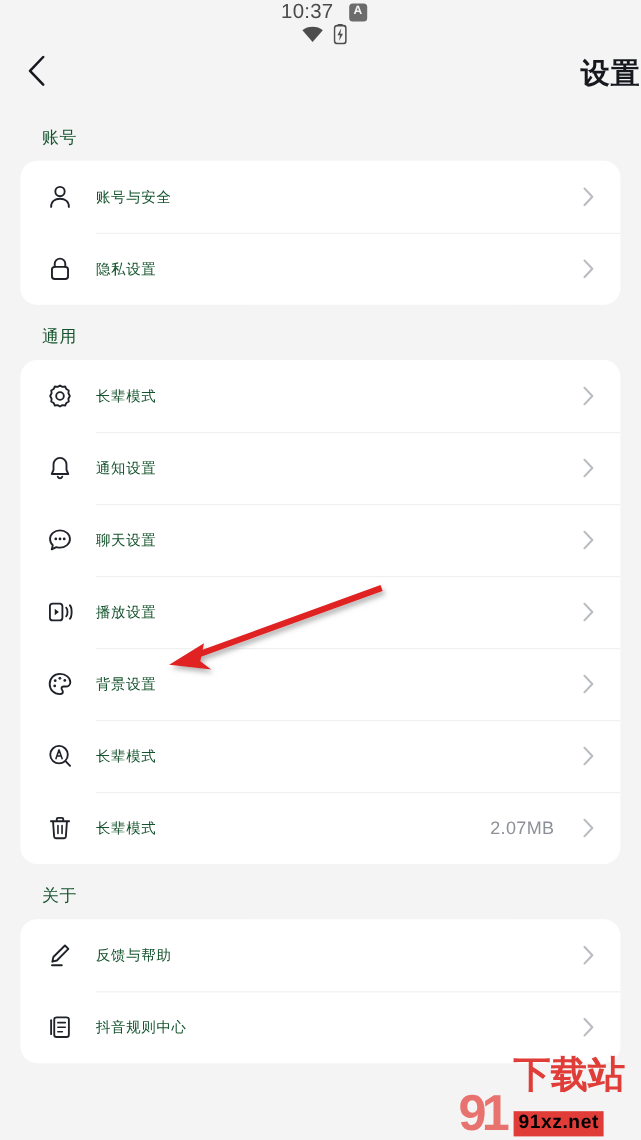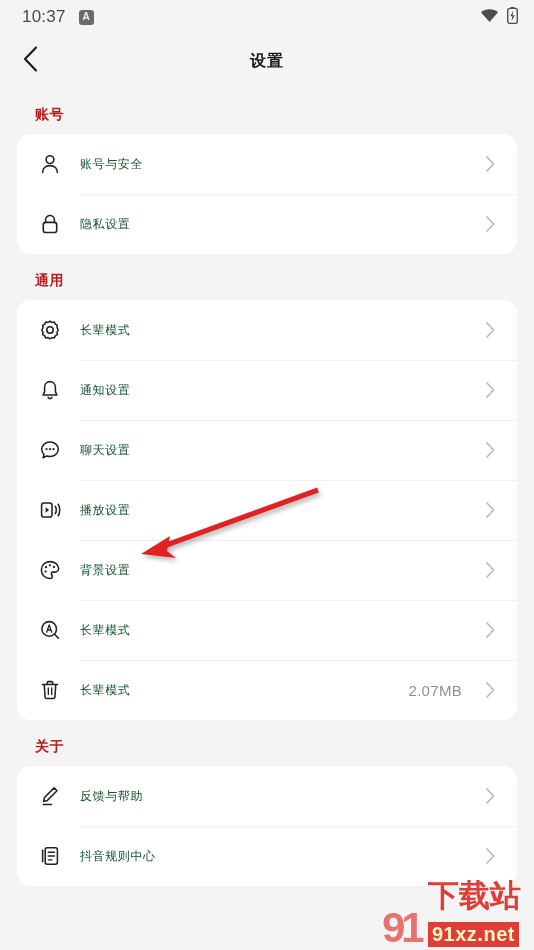--- a/index.html
+++ b/index.html
@@ -17,20 +17,21 @@
   }
 
   
   .status-bar {
     height: 34px;
     display: flex;
     align-items: center;
     justify-content: space-between;
     padding: 0 16px 0 22px;
     box-sizing: border-box;
+    flex-direction: column;
   }
   .status-left {
     display: flex;
     align-items: center;
     gap: 13px;
   }
   .status-time {
     font-size: 17px;
     font-weight: 500;
     color: #4a4a4a;
@@ -69,37 +70,36 @@
     transform: translateY(-50%);
     width: 40px;
     height: 40px;
     display: flex;
     align-items: center;
     justify-content: center;
     cursor: pointer;
   }
   .header-title {
     width: 100%;
-    text-align: center;
-    font-size: 16px;
+    text-align: right;
+    font-size: 24px;
     font-weight: 600;
     color: #16181d;
     letter-spacing: 1px;
   }
 
   
   .scroll-area {
     padding-bottom: 10px;
   }
   .section-label {
     font-size: 14px;
-    color: #b91c1c;
+    color: #14532d;
     padding: 18px 0 10px 35px;
     letter-spacing: 0.5px;
-    font-weight: bold;
   }
   .card {
     margin: 0 17px;
     background: #ffffff;
     border-radius: 14px;
     overflow: hidden;
   }
   .row {
     height: 60px;
     display: flex;
@@ -191,22 +191,22 @@
     font-weight: 700;
     color: #e03c38;
     letter-spacing: 0px;
     line-height: 1;
   }
   .wm-bot {
     position: absolute;
     left: 48px;
     bottom: 3px;
     background: #e03c38;
-    color: #fef9c3;
-    font-size: 20px;
+    color: #000000;
+    font-size: 16px;
     font-weight: 700;
     padding: 2px 4px 3px 4px;
     letter-spacing: 0.5px;
     line-height: 1;
     font-family: "Liberation Sans", sans-serif;
   }
 </style>
 </head>
 <body>
 

